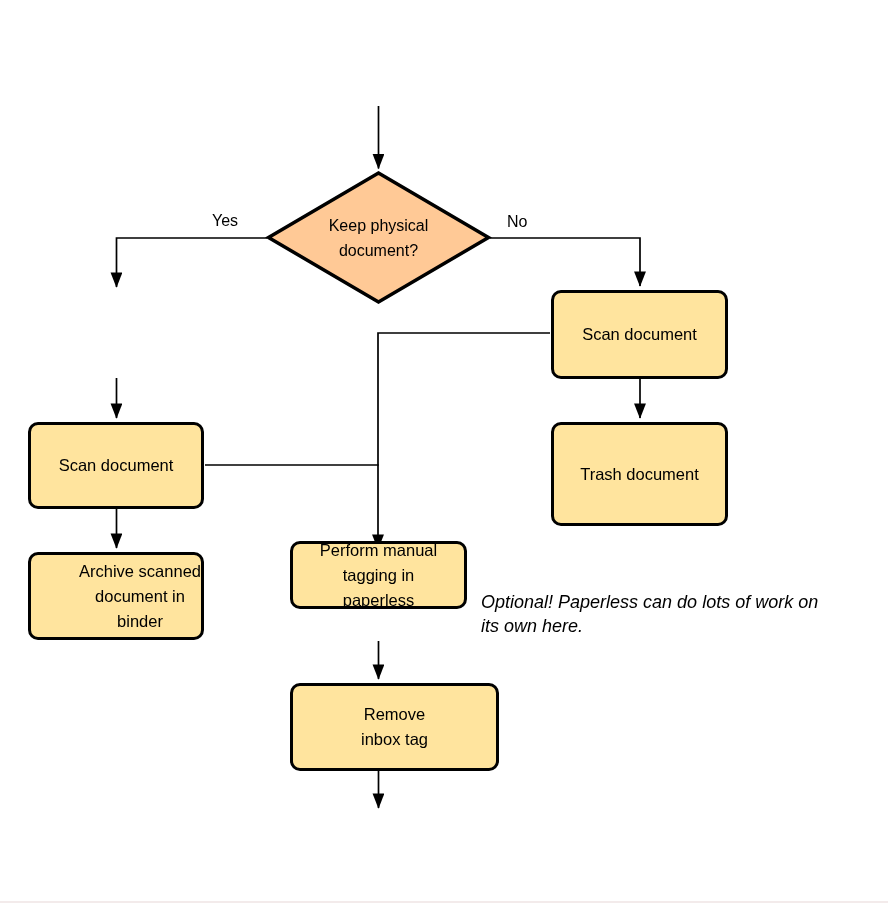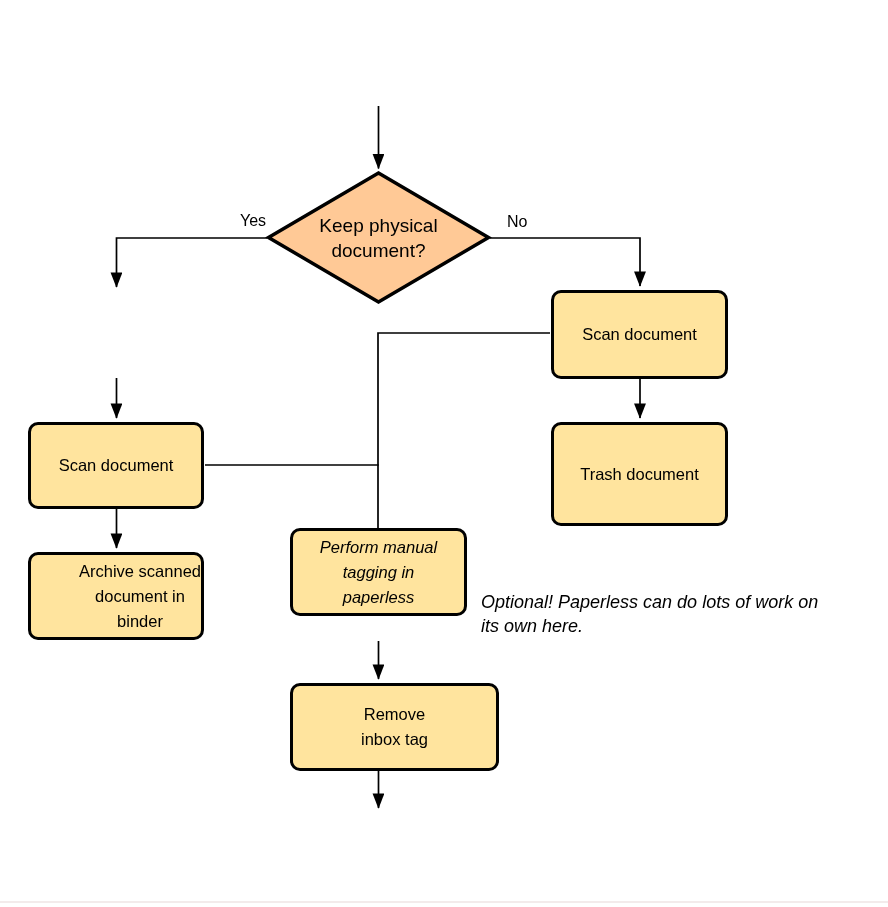--- a/index.html
+++ b/index.html
@@ -58,21 +58,21 @@
   .decision-label {
     position: absolute;
     left: 290px;
     top: 200px;
     width: 177px;
     height: 75px;
     display: flex;
     align-items: center;
     justify-content: center;
     text-align: center;
-    font-size: 19px;
+    font-size: 16px;
     line-height: 25px;
     white-space: pre-line;
   }
   .edge-label {
     position: absolute;
     font-size: 16px;
     line-height: 18px;
   }
   .annotation {
     position: absolute;
@@ -127,21 +127,21 @@
 
     <polygon class="decision-shape" points="378.5,173 488.5,237.5 378.5,302 268.5,237.5"></polygon>
   </svg>
 
 
   <div class="decision-label">
     <span>Keep physical
 document?</span>
   </div>
 
-  <div class="edge-label" style="left:212px; top:212px;margin-left:28px;">Yes</div>
+  <div class="edge-label" style="left:212px; top:212px;">Yes</div>
 
   <div class="edge-label" style="left:507px; top:213px;">No</div>
 
 
   <div class="node process" style="left:28px; top:422px; width:176px; height:87px;">
     <span>Scan document</span>
   </div>
 
   <div class="node process" style="left:28px; top:552px; width:176px; height:88px;padding-left:48px;">
     <span>Archive scanned
@@ -150,21 +150,21 @@
   </div>
 
   <div class="node process" style="left:551px; top:290px; width:177px; height:89px;">
     <span>Scan document</span>
   </div>
 
   <div class="node process" style="left:551px; top:422px; width:177px; height:104px;align-items:center;">
     <span>Trash document</span>
   </div>
 
-  <div class="node process" style="left:290px; top:528px; width:177px; height:88px;font-style:italic;">
+  <div class="node process" style="left:290px; top:541px; width:177px; height:68px;">
     <span>Perform manual
 tagging in
 paperless</span>
   </div>
 
   <div class="node process" style="left:290px; top:683px; width:209px; height:88px;">
     <span>Remove
 inbox tag</span>
   </div>
 

